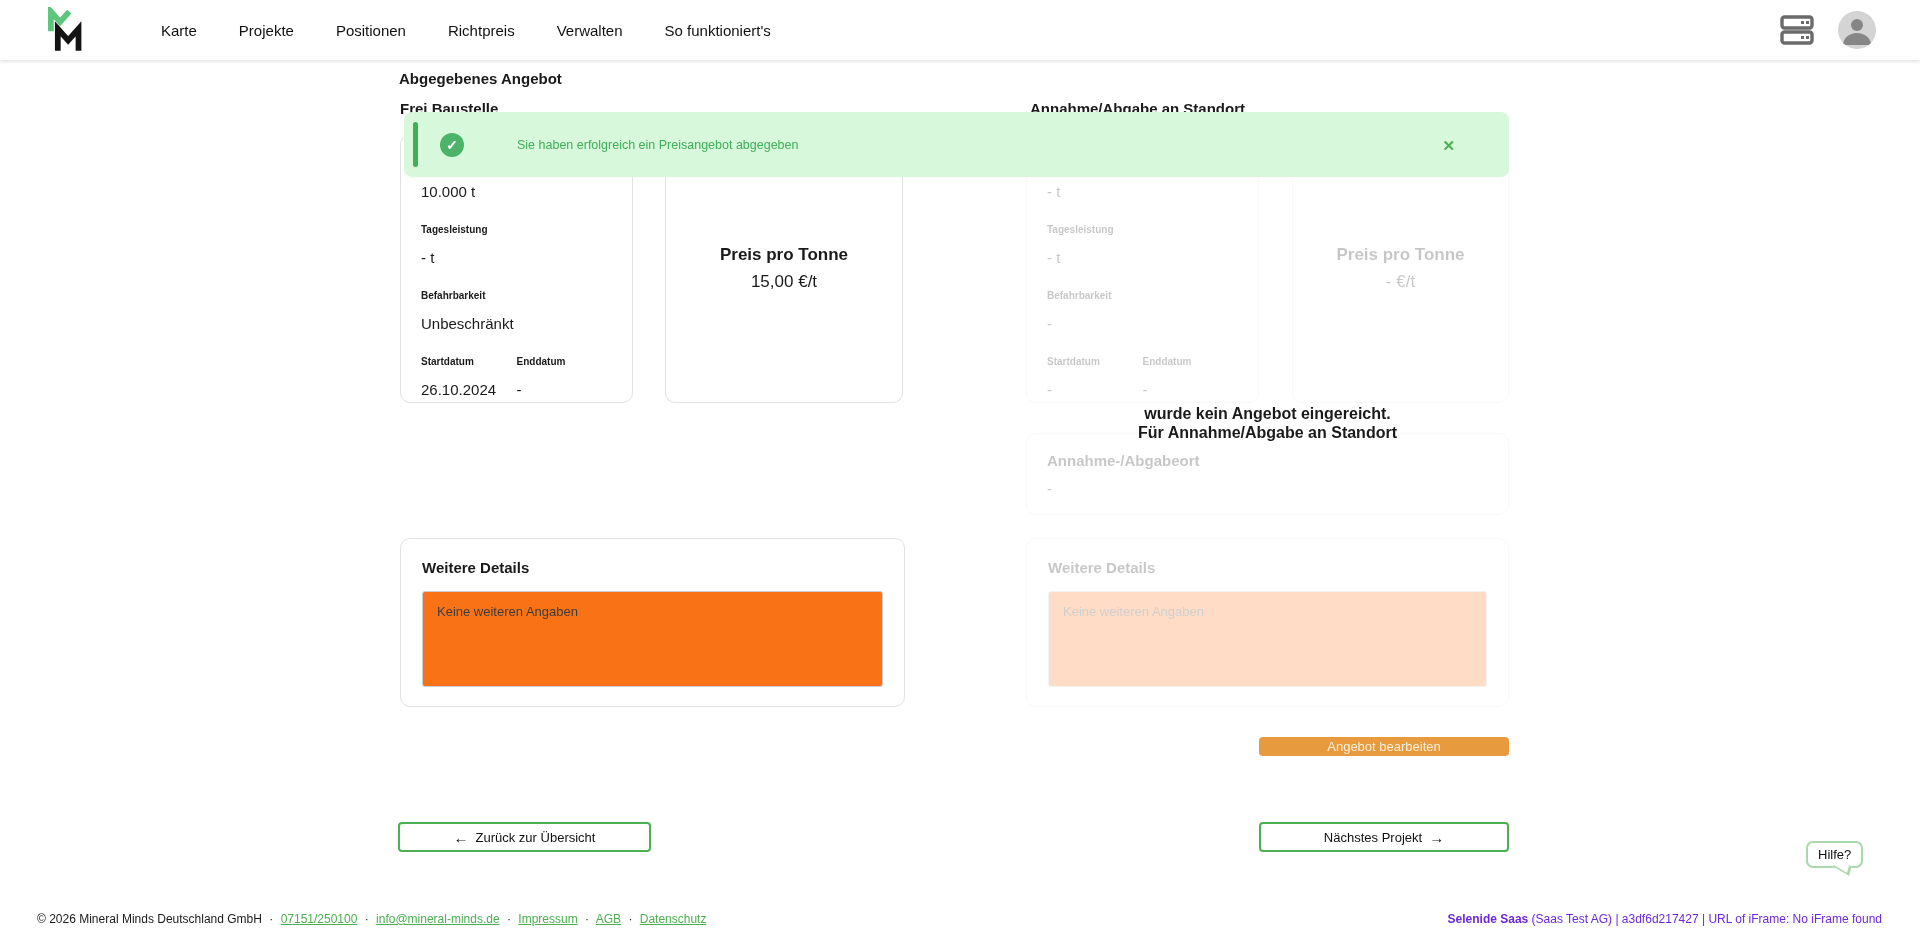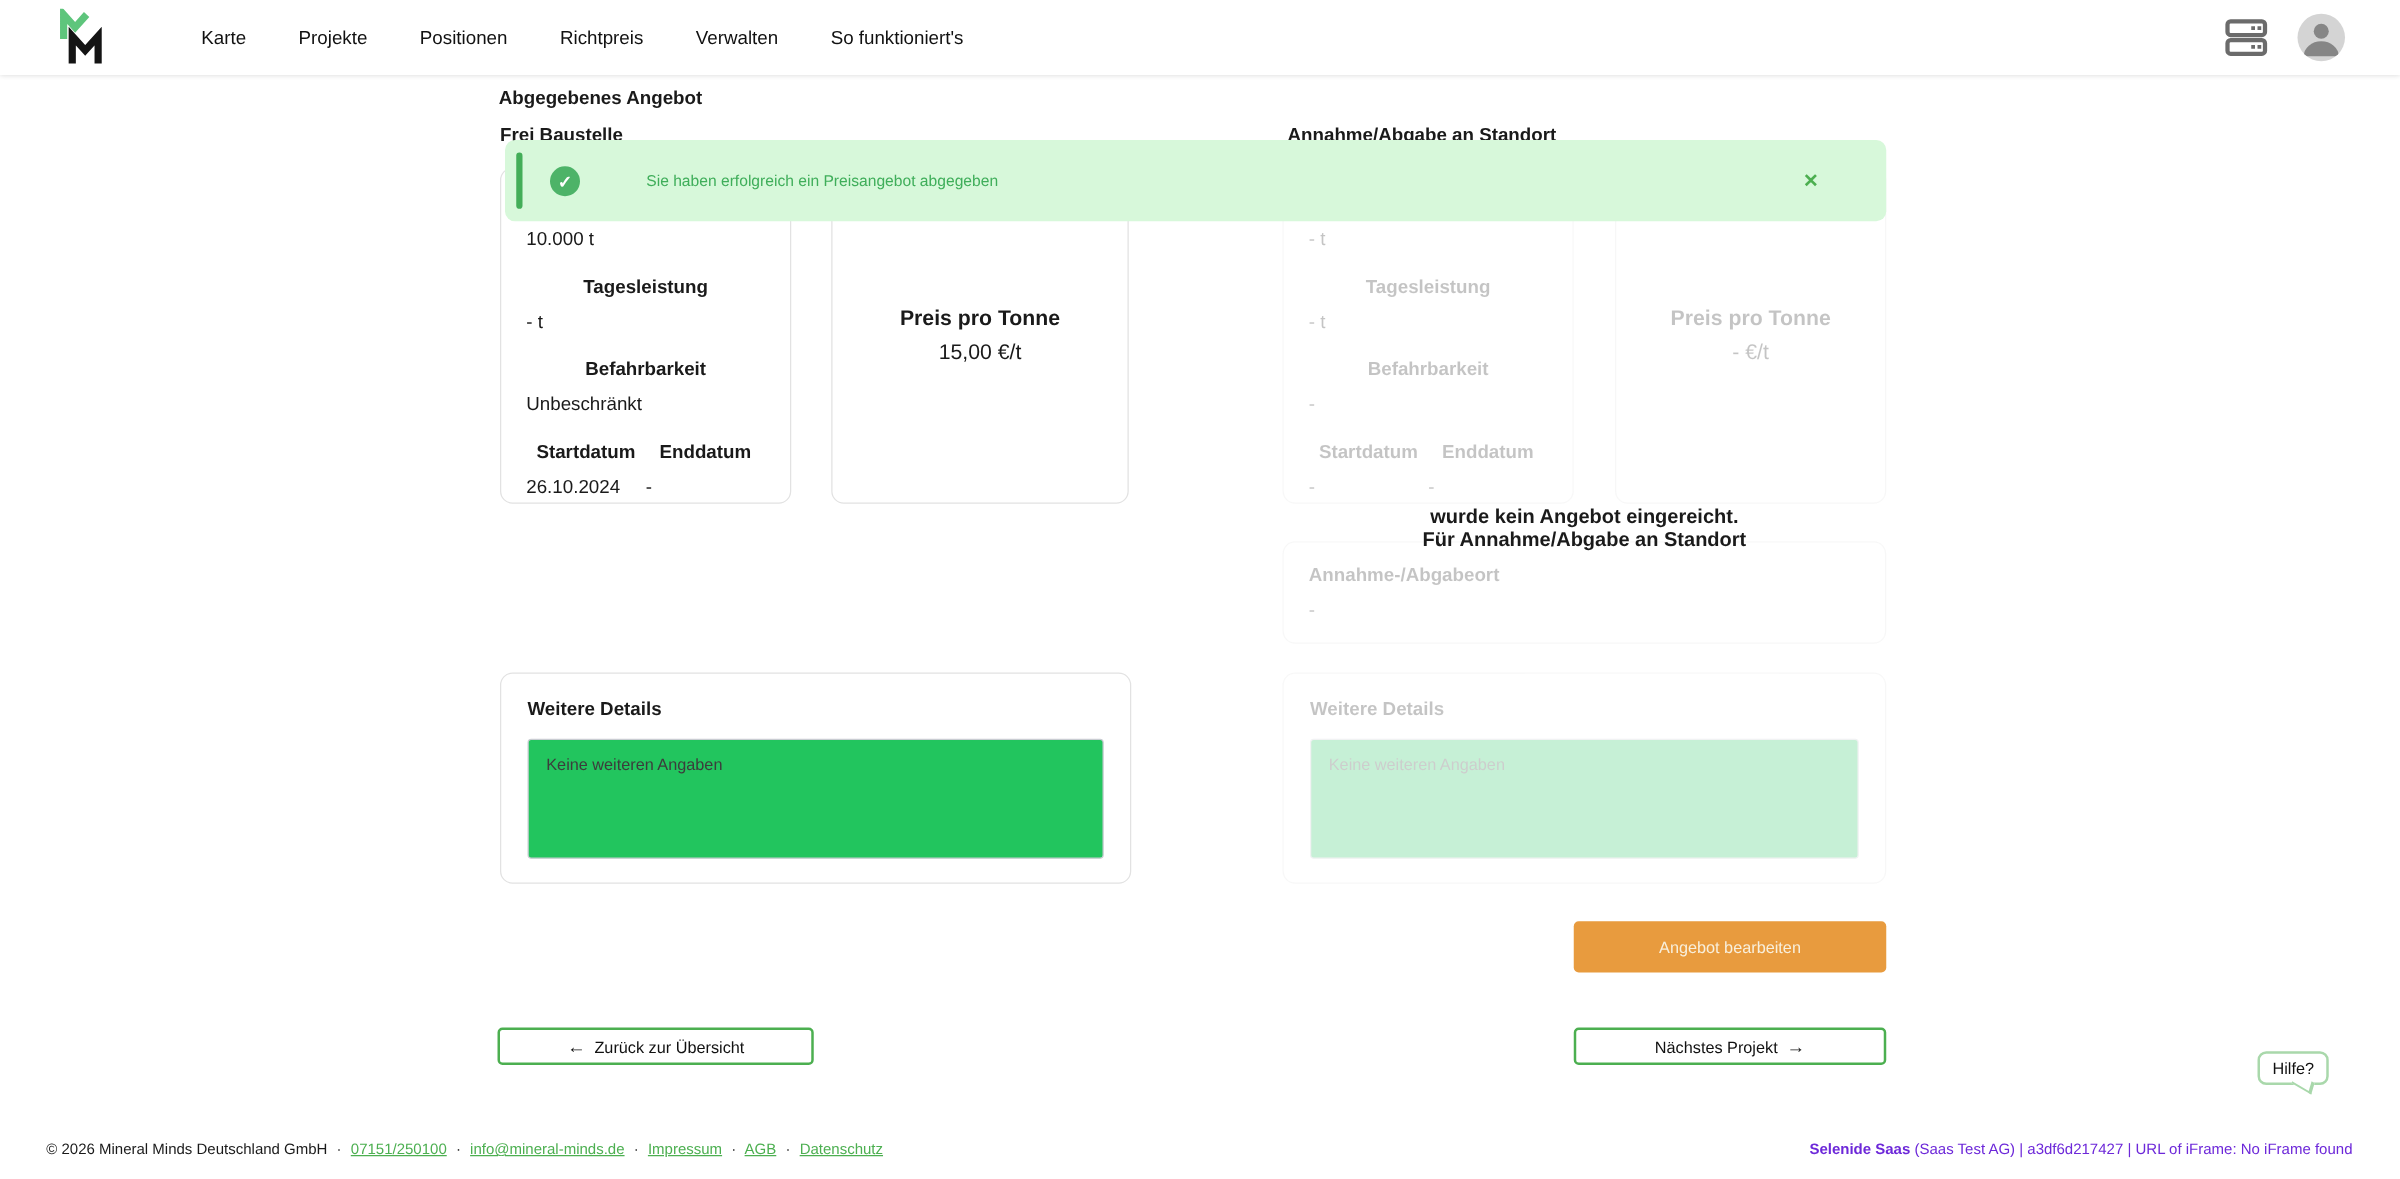--- a/index.html
+++ b/index.html
@@ -22,44 +22,44 @@
   .col-heading { position:absolute; top:100px; font-size:15px; font-weight:700; white-space:nowrap; }
   .col-heading.left { left:400px; }
   .col-heading.right { left:1030px; }
 
   
   .card { background:#fff; border:1px solid #e2e2e2; border-radius:10px; }
   .detail-card { position:absolute; top:134px; width:233px; height:269px; padding:18px 20px; overflow:hidden; }
   .price-card  { position:absolute; top:134px; height:269px; display:flex; flex-direction:column;
                  align-items:center; justify-content:center; }
   .field { margin-bottom:16px; }
-  .field .lbl { font-size:15px; font-weight:700; line-height:22px;text-align:center; }
+  .field .lbl { font-size:10px; font-weight:700; line-height:22px; }
   .field .val { font-size:15px; line-height:22px; margin-top:6px; }
   .date-row { display:flex; }
   .date-col { width:110px; }
   .price-label { font-size:17px; font-weight:700; line-height:24px; }
   .price-value { font-size:17px; line-height:24px; margin-top:3px; }
 
   .more-card { position:absolute; top:538px; height:169px; padding:18px 21px; }
   .more-heading { font-size:15px; font-weight:700; line-height:22px; }
-  .more-textarea { margin-top:12px; height:96px; background:#22c55e; border:1px solid #c9ccd2;
+  .more-textarea { margin-top:12px; height:96px; background:#f97316; border:1px solid #c9ccd2;
                    border-radius:3px; padding:12px 14px; font-size:13px; color:#3c3c3c; }
 
   .faded { opacity:.25; }
 
   
   .no-offer-msg { position:absolute; left:1026px; top:404px; width:483px; text-align:center;
                   font-size:16px; font-weight:700; line-height:19px; z-index:5; }
   .location-card { position:absolute; left:1026px; top:433px; width:483px; height:82px; padding:16px 20px; }
 
   
   .btn-outline { position:absolute; height:30px; background:#fff; border:2px solid #4caf50; border-radius:4px;
                  font-size:13px; color:#111; display:flex; align-items:center; justify-content:center;
                  gap:7px; cursor:pointer; font-family:"Liberation Sans", sans-serif; }
-  .btn-orange { position:absolute; left:1259px; top:737px; width:250px; height:41px; background:#e89b3e;
+  .btn-orange { position:absolute; left:1259px; top:737px; width:250px; height:19px; background:#e89b3e;
                 border:none; border-radius:4px; font-size:13px; color:#f8efdc; cursor:pointer;
                 display:flex; align-items:center; justify-content:center; font-family:"Liberation Sans", sans-serif; }
   .arrow { font-size:15px; line-height:1; }
 
   
   .toast { position:absolute; left:404px; top:112px; width:1105px; height:65px; background:#d7f8da;
            border-radius:8px; z-index:20; display:flex; align-items:center; }
   .toast-bar { position:absolute; left:9px; top:10px; bottom:10px; width:5px; background:#43ae58; border-radius:3px; }
   .toast-check { position:absolute; left:36px; top:50%; transform:translateY(-50%); width:24px; height:24px;
                  border-radius:50%; background:#4db368; color:#fff; font-size:14px; font-weight:700;

